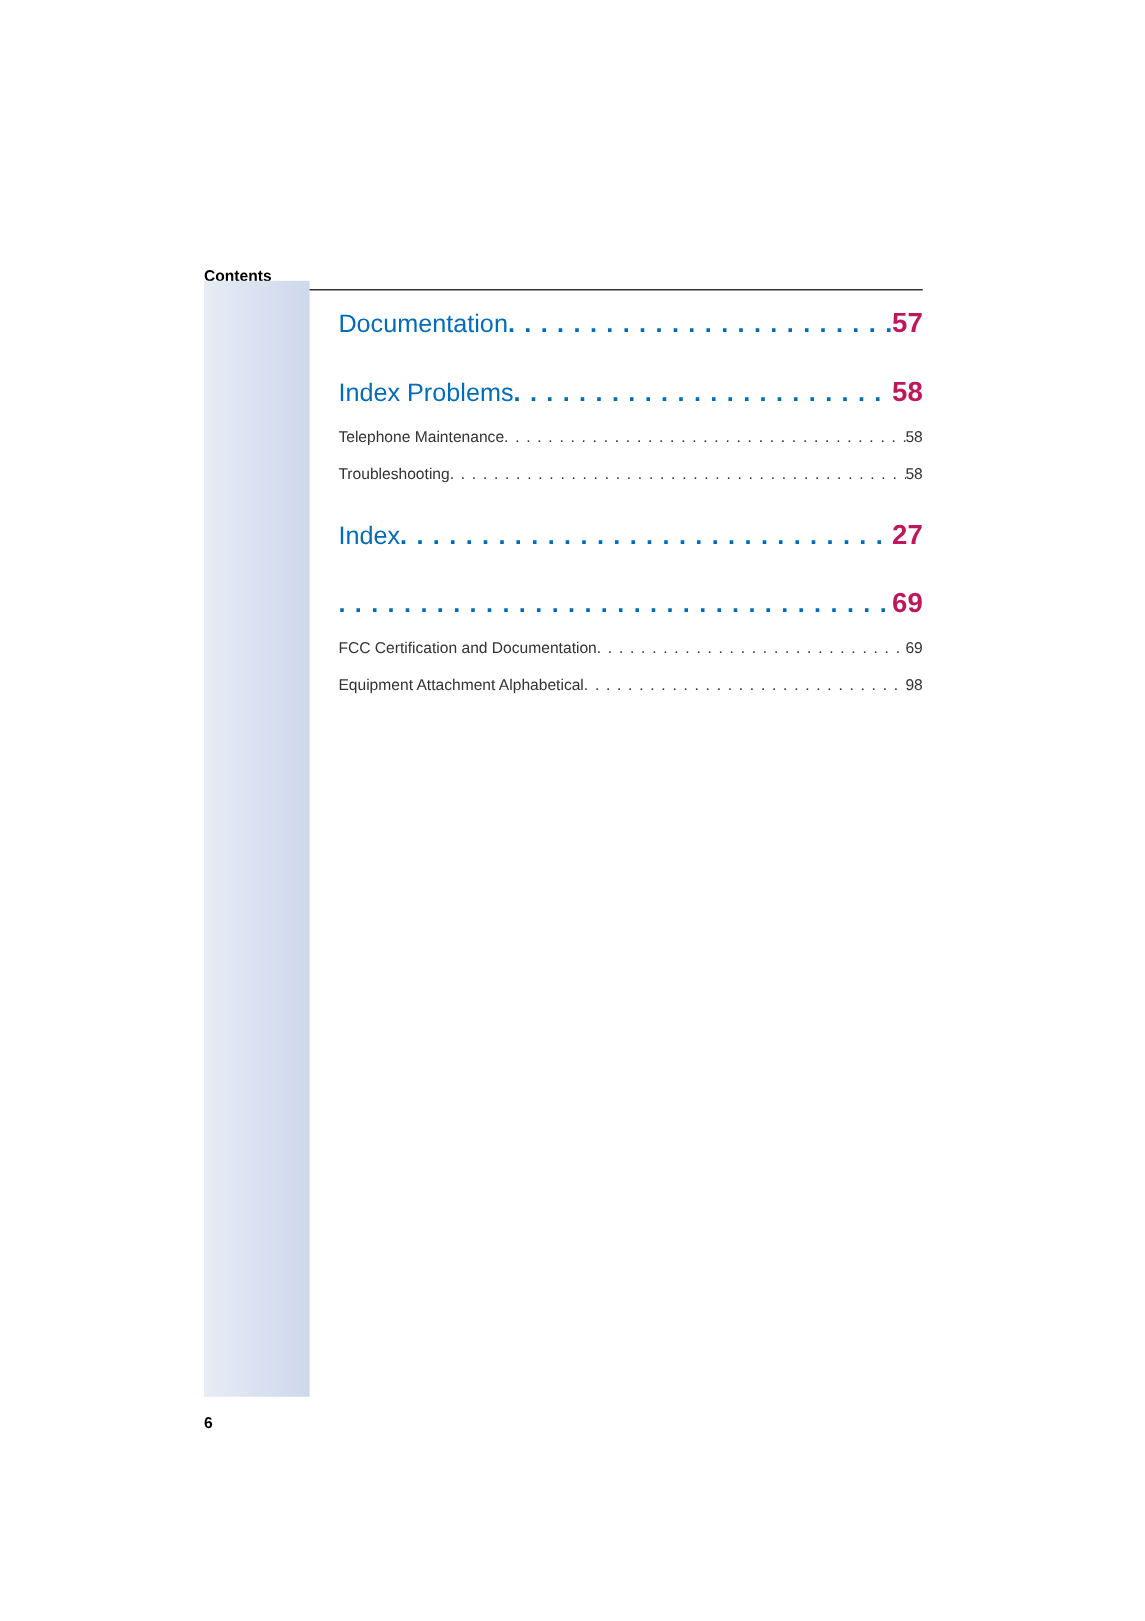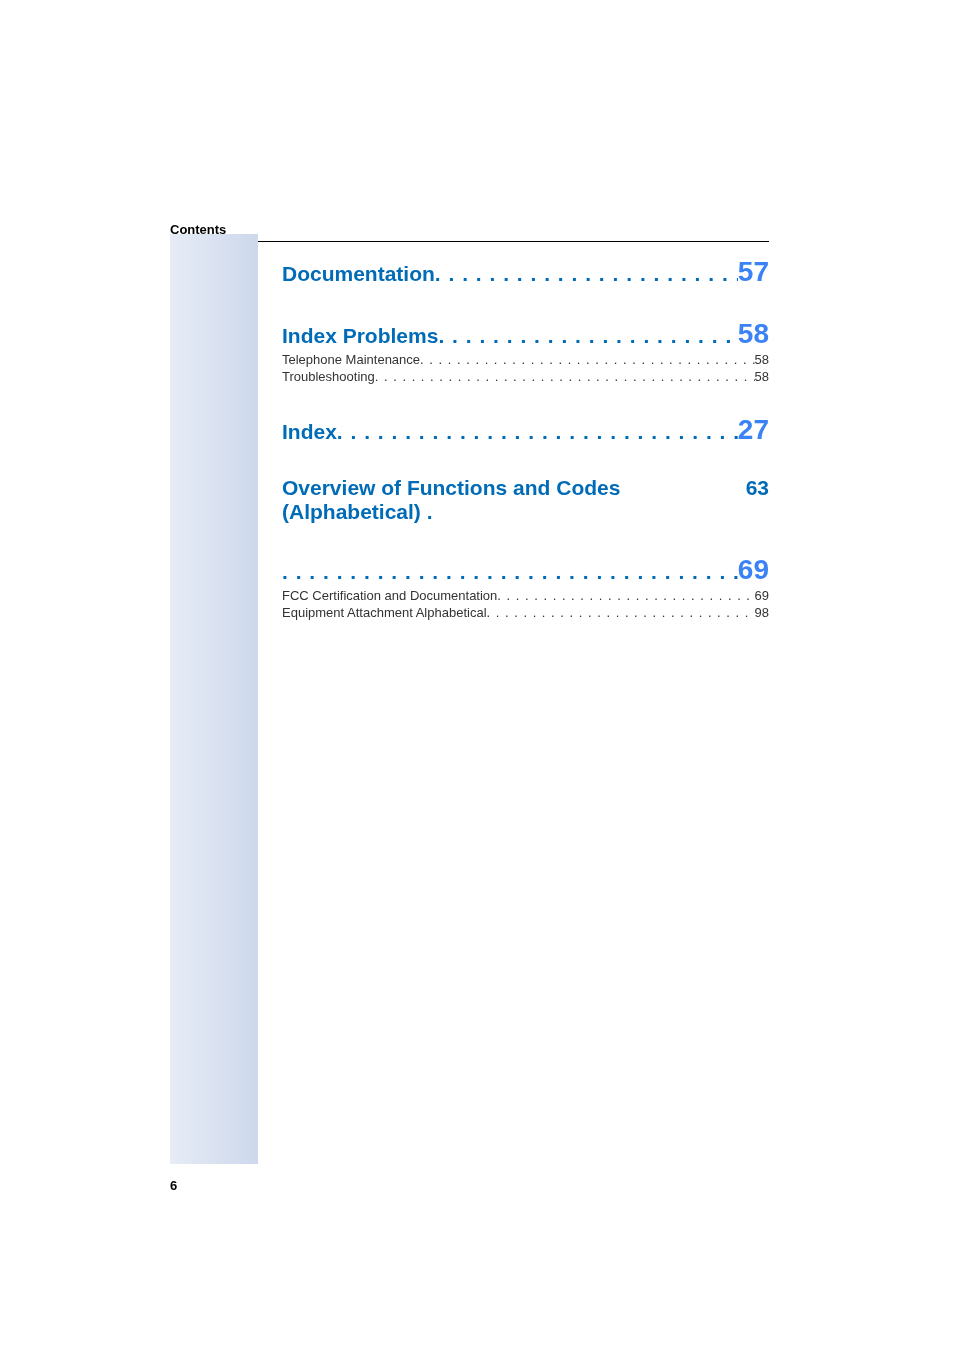--- a/index.html
+++ b/index.html
@@ -42,21 +42,21 @@
       right: 185px;
     }
     .toc-row {
       display: flex;
       align-items: baseline;
       white-space: nowrap;
       overflow: hidden;
     }
     .toc-title-major {
       font-size: 21px;
-      font-weight: bold;
+      font-weight: normal;
       color: #006bb6;
       flex: 0 0 auto;
     }
     .toc-title-minor {
       font-size: 13px;
       color: #333;
       flex: 0 0 auto;
     }
     .toc-dots-major {
       font-size: 21px;
@@ -67,32 +67,32 @@
       flex: 1 1 auto;
     }
     .toc-dots-minor {
       font-size: 13px;
       color: #333;
       letter-spacing: 1px;
       overflow: hidden;
       flex: 1 1 auto;
     }
     .toc-page-major {
-      font-size: 28px;
+      font-size: 23px;
       font-weight: bold;
-      color: #3b82f6;
+      color: #be185d;
       flex: 0 0 auto;
     }
     .toc-page-minor {
       font-size: 13px;
       color: #333;
       flex: 0 0 auto;
     }
     .section { margin-bottom: 30px; }
-    .sub-row { margin-top: 2px; }
+    .sub-row { margin-top: 16px; }
     .overview-row {
       display: flex;
       justify-content: space-between;
       font-size: 21px;
       font-weight: bold;
       color: #006bb6;
     }
     .page-number {
       position: absolute;
       top: 1178px;
@@ -141,26 +141,20 @@
   </div>
 
   <div class="section">
     <div class="toc-row">
       <span class="toc-title-major">Index</span>
       <span class="toc-dots-major">. . . . . . . . . . . . . . . . . . . . . . . . . . . . . . . . . . . . . . . . . . . . . . . . . . . . . . . . . . . . . . . . . . . . . . . . . . . . . . . . . . . . . . . . . . . . . . . . . . . . . .</span>
       <span class="toc-page-major">27</span>
     </div>
   </div>
 
-  <div class="section">
-    <div class="overview-row">
-      <span>Overview of Functions and Codes (Alphabetical) .</span>
-      <span>63</span>
-    </div>
-  </div>
 
   <div class="section">
     <div class="toc-row">
       <span class="toc-dots-major">. . . . . . . . . . . . . . . . . . . . . . . . . . . . . . . . . . . . . . . . . . . . . . . . . . . . . . . . . . . . . . . . . . . . . . . . . . . . . . . . . . . . . . . . . . . . . . . . . . . . . .</span>
       <span class="toc-page-major">69</span>
     </div>
     <div class="toc-row sub-row">
       <span class="toc-title-minor">FCC Certification and Documentation</span>
       <span class="toc-dots-minor">. . . . . . . . . . . . . . . . . . . . . . . . . . . . . . . . . . . . . . . . . . . . . . . . . . . . . . . . . . . . . . . . . . . . . . . . . . . . . . . . . . . . . . . . . . . . . . . . . . . . . .</span>
       <span class="toc-page-minor"> 69</span>

